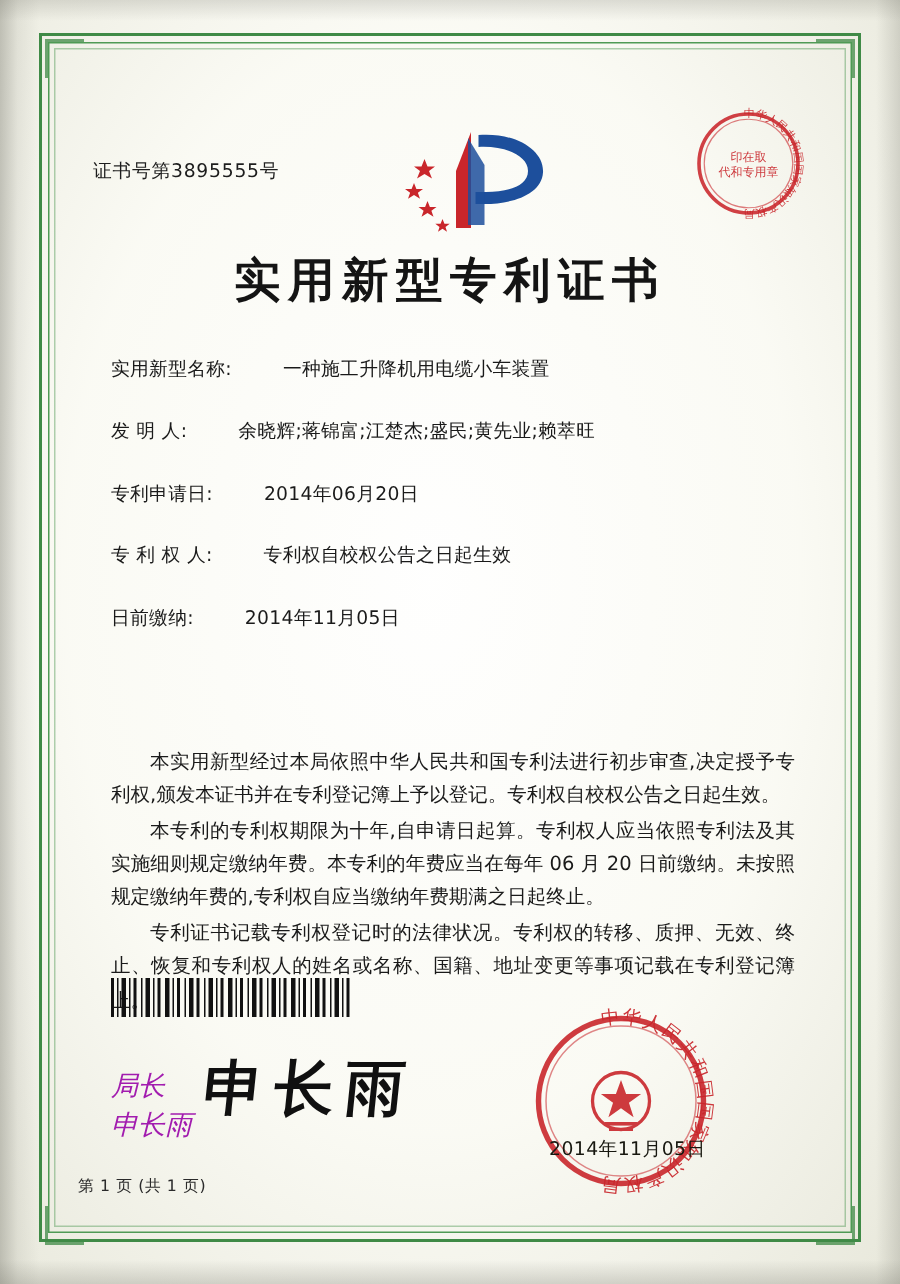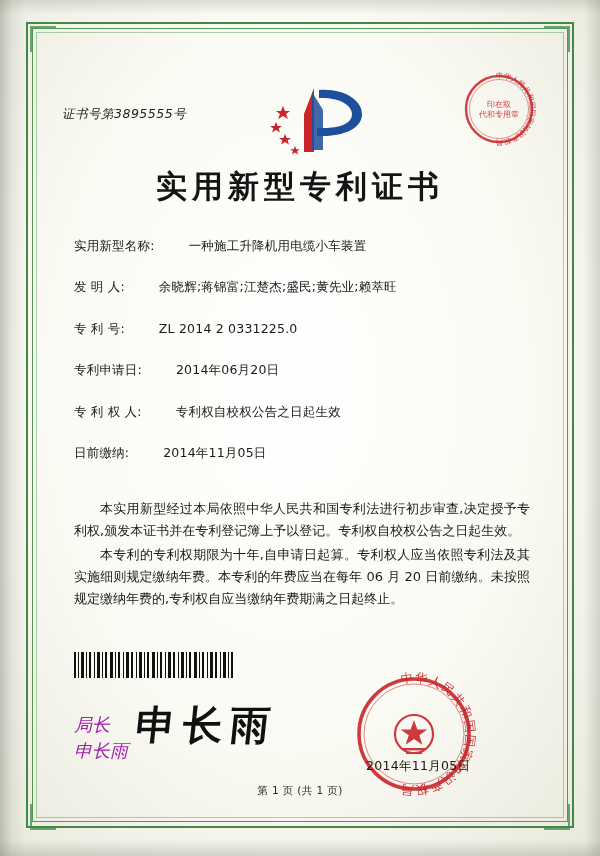--- a/index.html
+++ b/index.html
@@ -104,21 +104,20 @@
   }
 
   
   .cert-no {
     position: absolute;
     left: 10px; top: 48px;
     font-family: "DejaVu Sans", sans-serif;
     font-size: 12.5px;
     color: #1d1d1d;
     letter-spacing: 0.5px;
-    font-style: italic;
   }
 
   
   .logo {
     position: absolute;
     left: 215px; top: 26px;
     width: 98px; height: 74px;
   }
 
   
@@ -221,21 +220,20 @@
     position: absolute;
     left: 314px; top: 700px;
     font-size: 12.5px;
     color: #17170f;
     letter-spacing: 0.3px;
   }
 
   .footer {
     position: absolute;
     left: 0; right: 0; top: 726px;
-    text-align: center;
     font-size: 10.5px;
     color: #2a2a2a;
     letter-spacing: 0.4px;
   }
 </style>
 </head>
 <body>
 
 <div class="page">
 
@@ -290,40 +288,37 @@
     <div class="fields">
       <div class="field">
         <span class="lbl">实用新型名称:</span>
         <span class="val">一种施工升降机用电缆小车装置</span>
       </div>
       <div class="field">
         <span class="lbl">发 明 人:</span>
         <span class="val">余晓辉;蒋锦富;江楚杰;盛民;黄先业;赖萃旺</span>
       </div>
       <div class="field">
-        <span class="lbl">专 利 号:</span>
-        <span class="val">ZL 2014 2 0331225.0</span>
-      </div>
-      <div class="field">
         <span class="lbl">专利申请日:</span>
         <span class="val">2014年06月20日</span>
       </div>
       <div class="field">
         <span class="lbl">专 利 权 人:</span>
         <span class="val">专利权自校权公告之日起生效</span>
       </div>
       <div class="field">
         <span class="lbl">日前缴纳:</span>
         <span class="val">2014年11月05日</span>
       </div>
     </div>
 
     <div class="body-text">
       <p>本实用新型经过本局依照中华人民共和国专利法进行初步审查,决定授予专利权,颁发本证书并在专利登记簿上予以登记。专利权自校权公告之日起生效。</p>
       <p>本专利的专利权期限为十年,自申请日起算。专利权人应当依照专利法及其实施细则规定缴纳年费。本专利的年费应当在每年 06 月 20 日前缴纳。未按照规定缴纳年费的,专利权自应当缴纳年费期满之日起终止。</p>
+      <p>专利证书记载专利权登记时的法律状况。专利权的转移、质押、无效、终止、恢复和专利权人的姓名或名称、国籍、地址变更等事项记载在专利登记簿上。</p>
     </div>
 
     <div class="barcode">
       <svg viewBox="0 0 160 26" width="160" height="26" aria-hidden="true">
         <g fill="#111">
           <rect x="0" y="0" width="2" height="26"></rect>
           <rect x="4" y="0" width="1" height="26"></rect>
           <rect x="7" y="0" width="3" height="26"></rect>
           <rect x="12" y="0" width="1" height="26"></rect>
           <rect x="15" y="0" width="2" height="26"></rect>

